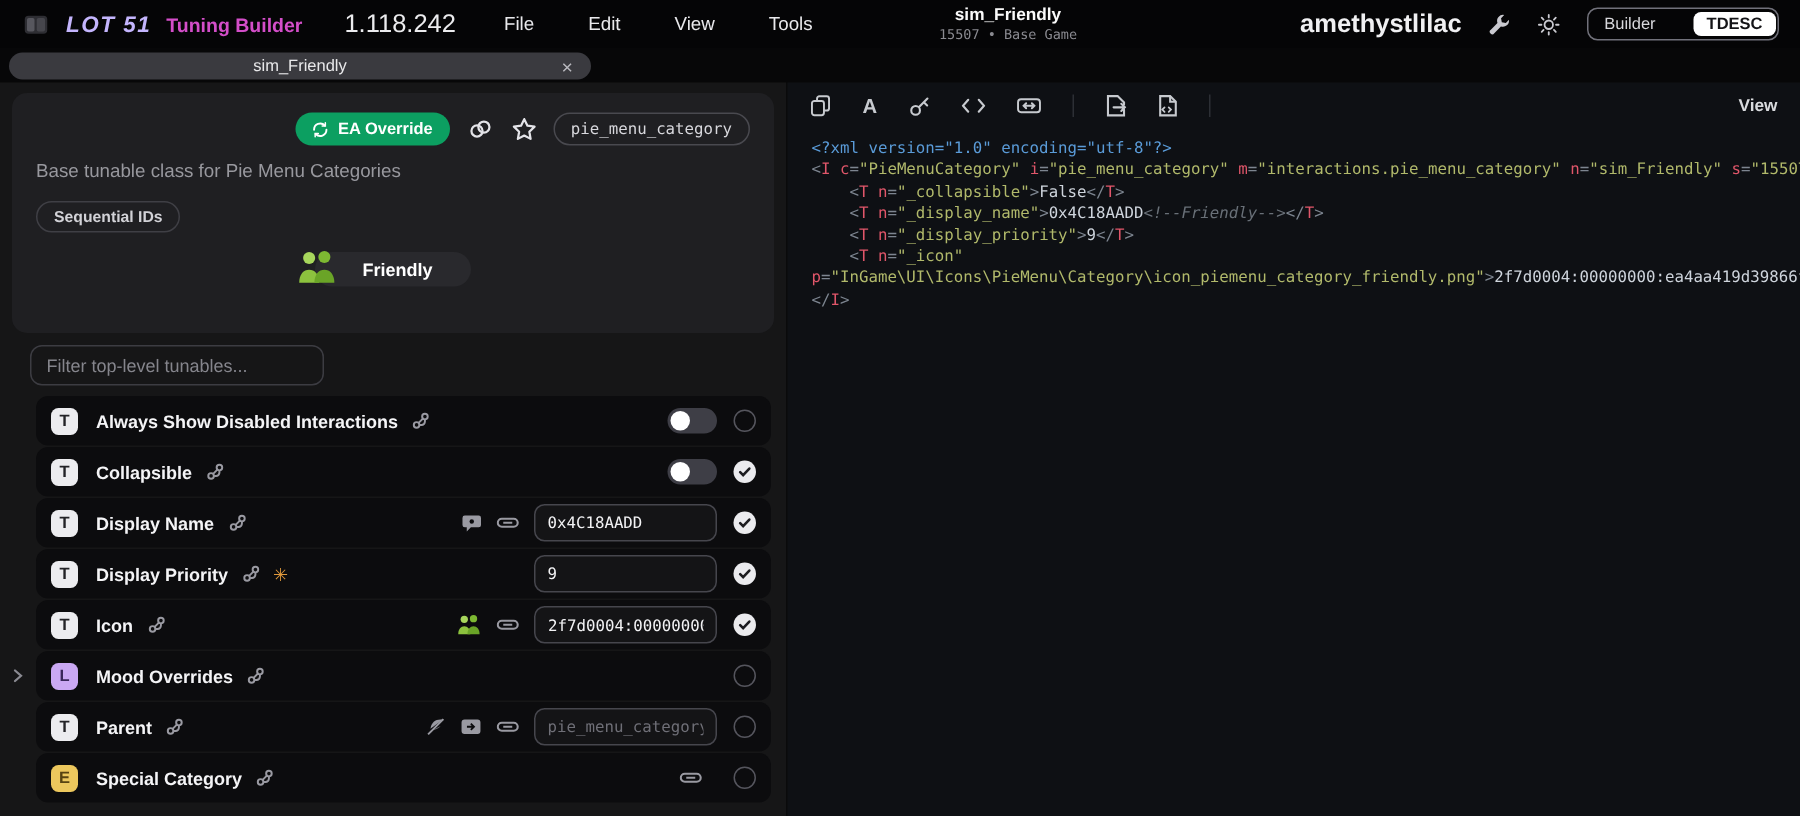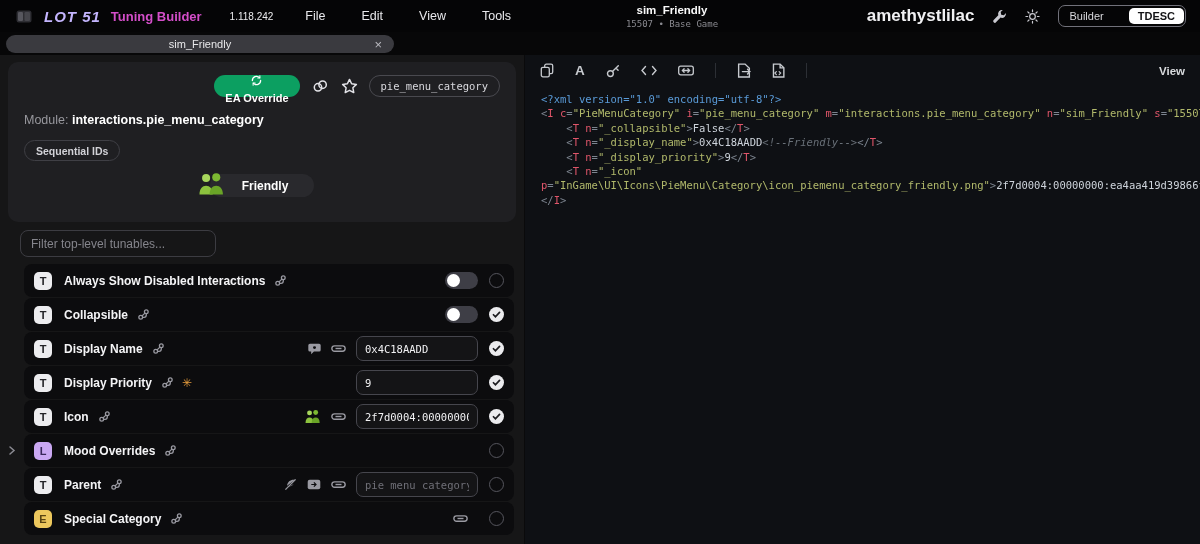--- a/index.html
+++ b/index.html
@@ -6,21 +6,21 @@
   html,body { width:1200px; height:544px; background:#0a0a0b; font-family:"Liberation Sans",sans-serif; overflow:hidden; }
   .icn { display:inline-flex; align-items:center; justify-content:center; color:#9a9aa2; }
   .icn svg { display:block; }
 
   
   .topbar { position:absolute; top:0; left:0; width:1200px; height:32px; background:#050506; display:flex; align-items:center; z-index:5; }
   .tb-left { display:flex; align-items:center; padding-left:16px; }
   .panels-ic { margin-right:12px; }
   .brand { font-size:15px; font-weight:800; color:#c4b5fd; letter-spacing:1px; font-style:italic; }
   .product { font-size:13px; font-weight:700; color:#d44ec9; margin-left:10px; }
-  .version { font-size:10px; color:#ececee; margin-left:28px; }
+  .version { font-size:17px; color:#ececee; margin-left:28px; }
   .menus { display:flex; margin-left:32px; }
   .menu-item { font-size:12.5px; color:#e9e9ec; margin-right:36px; cursor:default; }
   .tb-center { position:absolute; left:672px; transform:translateX(-50%); top:4px; text-align:center; }
   .doc-title { font-size:11.5px; font-weight:700; color:#fafafa; }
   .doc-sub { font-size:9px; color:#8a8a90; margin-top:3px; font-family:"DejaVu Sans Mono",monospace; }
   .tb-right { margin-left:auto; display:flex; align-items:center; padding-right:14px; gap:18px; }
   .username { font-size:17px; color:#f0f0f2; font-weight:600; }
   .seg-group { display:flex; align-items:center; border:1px solid #71717a; border-radius:7px; padding:1px; height:22px;gap:16px; }
   .seg { font-size:11px; padding:2px 9px; color:#d8d8dc; border-radius:5px; }
   .seg.active { background:#ffffff; color:#141417; font-weight:700; }
@@ -30,21 +30,21 @@
   .tab { position:absolute; left:6px; top:3px; width:388px; height:18px; background:#3a3a3f; border-radius:9px; display:flex; align-items:center; justify-content:center; }
   .tab-label { font-size:11px; color:#e8e8ea; }
   .tab-close { position:absolute; right:12px; top:0; height:18px; display:flex; align-items:center; color:#b9b9bf; font-size:13px; cursor:default; }
 
   
   .left-panel { position:absolute; top:55px; left:0; width:524px; height:489px; background:#161617; }
   .header-card { position:absolute; left:8px; top:7px; width:508px; height:160px; background:#1f1f22; border-radius:10px; padding:13px 16px; }
   .card-top { display:flex; align-items:center; }
   .card-title { font-size:19px; font-weight:800; color:#fbfbfd; letter-spacing:.2px; }
   .card-actions { margin-left:auto; display:flex; align-items:center; gap:11px; }
-  .ea-pill { background:#0c9f61; color:#fff; border-radius:12px; height:22px; padding:0 11px; display:flex; align-items:center; gap:6px; font-size:11px; font-weight:800;flex-direction:column; }
+  .ea-pill { background:#0c9f61; color:#fff; border-radius:12px; height:22px; padding:0 11px; display:flex; align-items:center; gap:6px; font-size:11px; font-weight:800; }
   .hdr-ic { color:#e3e3e8; }
   .class-pill { border:1px solid #49494f; color:#d8d8dd; border-radius:12px; height:22px; padding:0 11px; font-family:"DejaVu Sans Mono",monospace; font-size:10.5px; display:flex; align-items:center; }
   .card-desc { margin-top:10px; font-size:12.5px; color:#98989e; }
   .card-module { margin-top:16px; font-size:12.5px; color:#98989e; }
   .card-module b { color:#ffffff; font-weight:700; }
   .card-badges { margin-top:13px; display:flex; gap:8px; }
   .badge-pill { border:1px solid #3f3f45; border-radius:11px; height:21px; padding:0 11px; font-size:10.5px; font-weight:700; color:#d2d2d7; display:flex; align-items:center; gap:6px; }
   .friendly-row { margin-top:13px; display:flex; justify-content:center; }
   .friendly-chip { position:relative; background:#29292d; border-radius:12px; height:23px; padding:0 26px 0 32px; display:flex; align-items:center; color:#fff; font-weight:700; font-size:12px; }
   .friendly-chip .ppl { position:absolute; left:-13px; top:-3px; }
@@ -161,24 +161,21 @@
             </svg>
         </span>
         <span class="icn hdr-ic">
           <svg width="17" height="16" viewBox="0 0 16 15" fill="none" stroke="currentColor" stroke-width="1.4" stroke-linejoin="round">
               <path d="M8 1.3l2 4.1 4.5.6-3.3 3.2.8 4.5L8 11.6l-4 2.1.8-4.5L1.5 6l4.5-.6z"></path>
             </svg>
         </span>
         <span class="class-pill">pie_menu_category</span>
       </span>
     </div>
-    <div class="card-module">
-      <span>Module:</span>
-      <b>interactions.pie_menu_category</b>
-    </div>
+    <div class="card-desc">Base tunable class for Pie Menu Categories</div>
     <div class="card-badges">
       <span class="badge-pill">
         <span>Sequential IDs</span>
       </span>
     </div>
     <div class="friendly-row">
       <span class="friendly-chip">
         <span class="ppl icn">
           <svg width="28" height="26" viewBox="0 0 16 14">
               <circle cx="5.2" cy="3.6" r="2.3" fill="#a7d65c"></circle>

